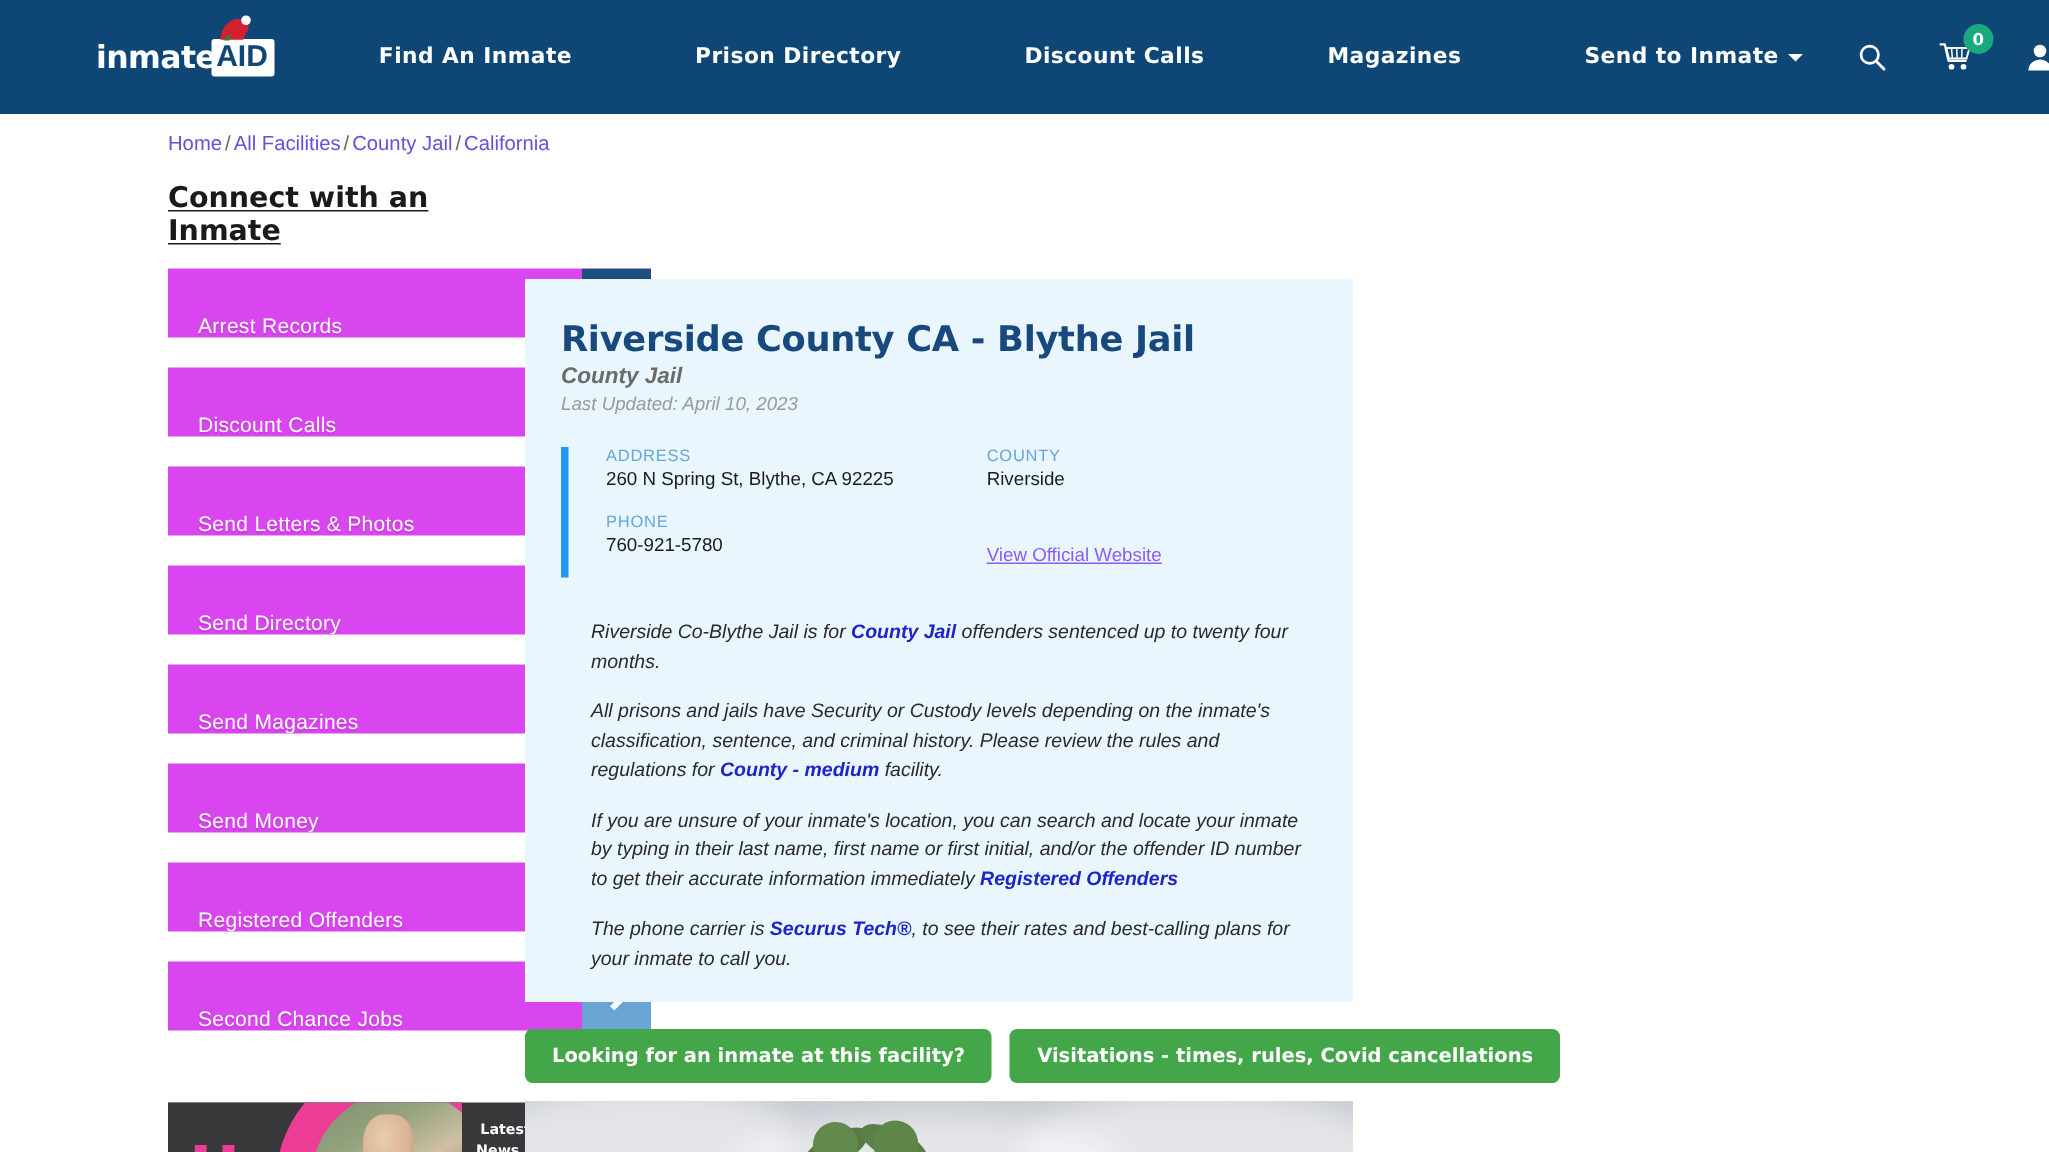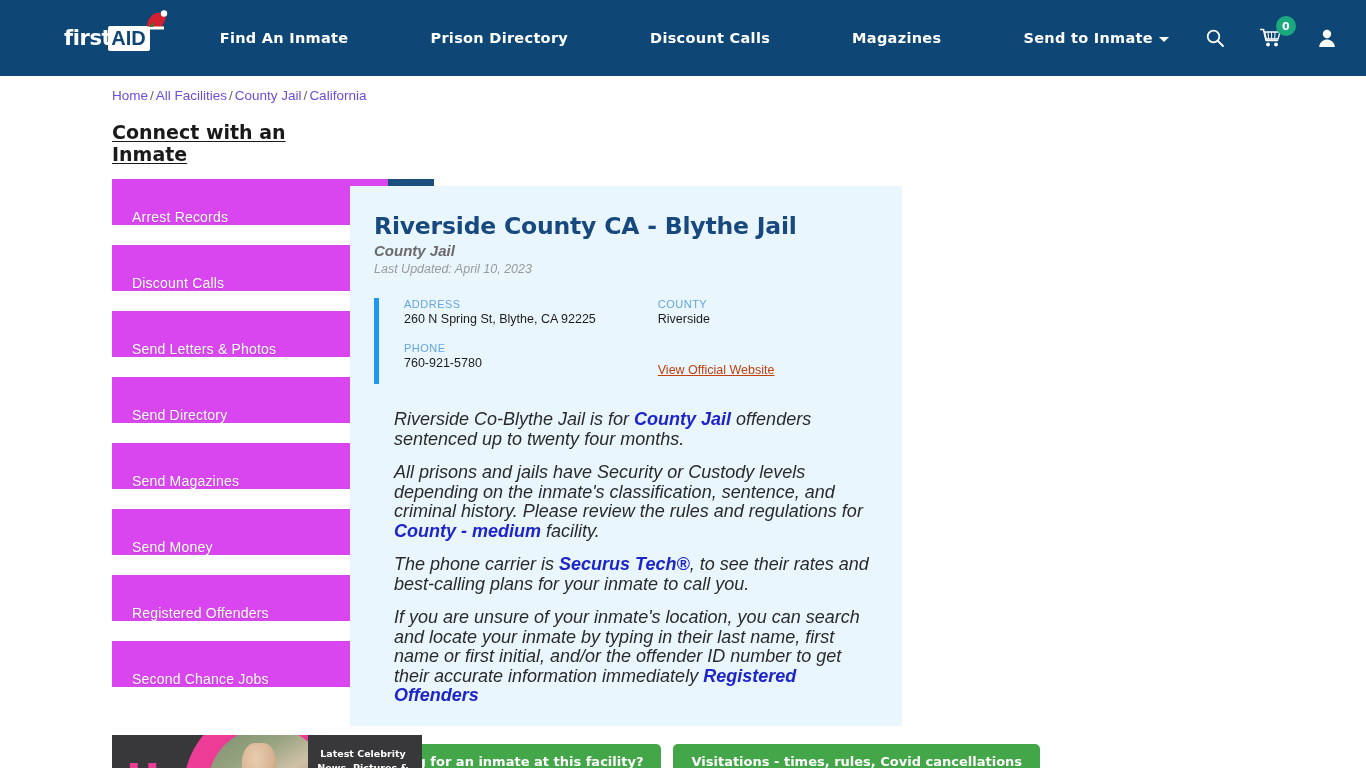--- a/index.html
+++ b/index.html
@@ -304,33 +304,33 @@
     margin-bottom: 2px;
   }
   .field-value {
     font-size: 12.5px;
     color: #1c1c1c;
     margin-bottom: 16px;
   }
   .field-value.last { margin-bottom: 0; }
   .official-link {
     font-size: 12.5px;
-    color: #c2410c;
+    color: #8b5cf6;
     text-decoration: underline;
     cursor: pointer;
     display: inline-block;
     margin-top: 21px;
   }
 
   .desc {
     margin-top: 26px;
     padding: 0 4px 0 20px;
   }
   .desc p {
-    font-size: 18px;
+    font-size: 13px;
     font-style: italic;
     color: #2a2a2a;
     line-height: 19.5px;
     margin: 0 0 14px 0;
   }
   .desc p:last-child { margin-bottom: 0; }
   .desc a {
     color: #1d24c9;
     font-weight: bold;
     text-decoration: none;
@@ -376,21 +376,21 @@
     background: #4f7540;
     border-radius: 50% 50% 50% 50%;
   }
 </style>
 </head>
 <body>
 
 <div class="topnav">
 
   <div class="logo-wrap">
-    <span class="logo-text">first</span>
+    <span class="logo-text">inmate</span>
       <span class="logo-aid">AID</span>
     <svg class="santa-hat" viewBox="0 0 24 20">
       <path d="M3 17 C3 8, 10 1, 17 3 C22 4.5, 23 9, 20 12 L18 17 Z" fill="#d32030"></path>
       <circle cx="20" cy="3.5" r="3.2" fill="#ffffff"></circle>
       <path d="M2 16.5 L20 16.5 L20 19.5 L2 19.5 Z" fill="#ffffff"></path>
       <path d="M5 17 L10 12 L9 17 Z" fill="#1d8a3a"></path>
     </svg>
   </div>
 
   <div class="nav-items">
@@ -522,22 +522,22 @@
         <div class="contact-col second">
           <div class="field-label">COUNTY</div>
           <div class="field-value">Riverside</div>
           <a class="official-link">View Official Website</a>
         </div>
       </div>
 
       <div class="desc">
         <p><span>Riverside Co-Blythe Jail is for </span><a>County Jail</a><span> offenders sentenced up to twenty four months.</span></p>
         <p><span>All prisons and jails have Security or Custody levels depending on the inmate's classification, sentence, and criminal history. Please review the rules and regulations for </span><a>County - medium</a><span> facility.</span></p>
+        <p><span>If you are unsure of your inmate's location, you can search and locate your inmate by typing in their last name, first name or first initial, and/or the offender ID number to get their accurate information immediately </span><a>Registered Offenders</a></p>
         <p><span>The phone carrier is </span><a>Securus Tech®</a><span>, to see their rates and best-calling plans for your inmate to call you.</span></p>
-        <p><span>If you are unsure of your inmate's location, you can search and locate your inmate by typing in their last name, first name or first initial, and/or the offender ID number to get their accurate information immediately </span><a>Registered Offenders</a></p>
       </div>
     </div>
 
     <div class="action-row">
       <button class="green-btn">Looking for an inmate at this facility?</button>
       <button class="green-btn">Visitations - times, rules, Covid cancellations</button>
     </div>
 
     <div class="photo-box">
       <div class="cloud" style="left:-20px; top:-10px; width:200px; height:70px;"></div>

